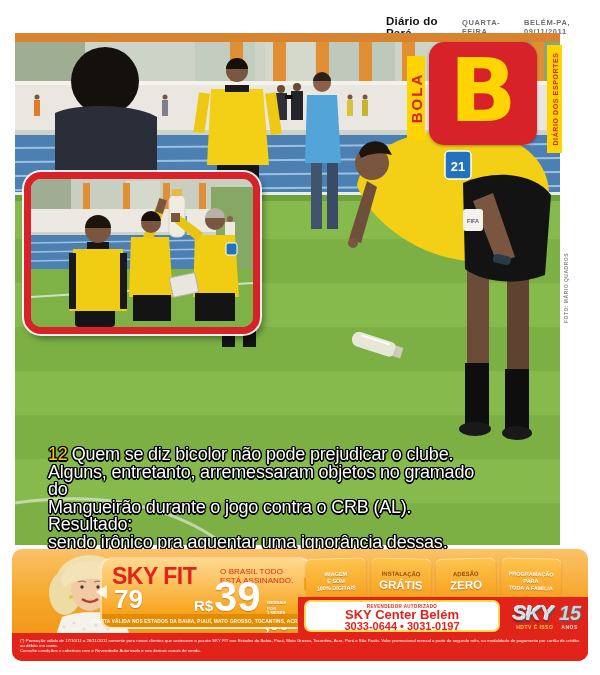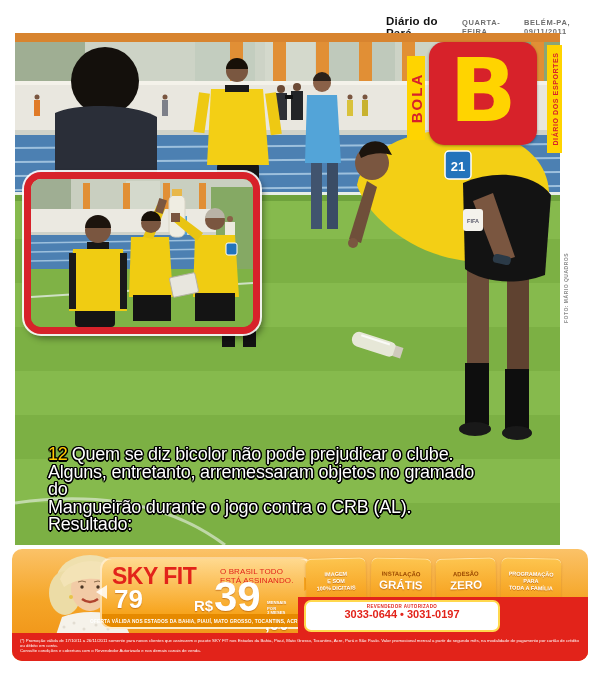--- a/index.html
+++ b/index.html
@@ -317,20 +317,21 @@
 
   <div class="credit">
     <span class="vtext">FOTO: MÁRIO QUADROS</span>
   </div>
 
 
   <div class="story">
     <div><span class="story-num">12</span><span>Quem se diz bicolor não pode prejudicar o clube.</span></div>
     <div>Alguns, entretanto, arremessaram objetos no gramado do</div>
     <div>Mangueirão durante o jogo contra o CRB (AL). Resultado:</div>
+    <div>sendo irônico pra aguentar uma ignorância dessas.</div>
   </div>
 
   <div class="ad">
 
     <svg class="ad-woman" viewBox="0 0 150 84">
       <ellipse cx="78" cy="30" rx="34" ry="26" fill="#efe0ae"></ellipse>
       <ellipse cx="53" cy="42" rx="16" ry="22" fill="#ecdca6"></ellipse>
       <ellipse cx="102" cy="38" rx="14" ry="20" fill="#f3e3b6"></ellipse>
       <ellipse cx="78" cy="38" rx="19" ry="22" fill="#f2cba6"></ellipse>
       <path d="M48,28 a32,24 0 0 1 60,-4 l-4,10 a40,30 0 0 0 -52,2 Z" fill="#f3e3b6"></path>
@@ -405,18 +406,29 @@
     <div class="red-panel"></div>
     <div class="red-strip">
       <div class="fine">
         <div>(*) Promoção válida de 17/10/11 a 26/11/2011 somente para novos clientes que assinarem o pacote SKY FIT nos Estados da Bahia, Piauí, Mato Grosso, Tocantins, Acre, Pará e São Paulo. Valor promocional mensal a partir do segundo mês, na modalidade de pagamento por cartão de crédito ou débito em conta.</div>
         <div>Consulte condições e cobertura com o Revendedor Autorizado e nos demais canais de venda.</div>
       </div>
     </div>
 
     <div class="dealer-box">
       <div class="dealer-label">REVENDEDOR AUTORIZADO</div>
+      <div class="dealer-name">SKY Center Belém</div>
       <div class="dealer-phones">3033-0644 • 3031-0197</div>
     </div>
 
+    <div class="sky15">
+      <div class="row1">
+        <span class="sky-brand">SKY</span>
+        <span class="sky-years">15</span>
+      </div>
+      <div class="row2">
+        <span class="sky-tag">HDTV É ISSO</span>
+        <span class="sky-anos">ANOS</span>
+      </div>
+    </div>
   </div>
 
 </div>
 
 </body></html>

